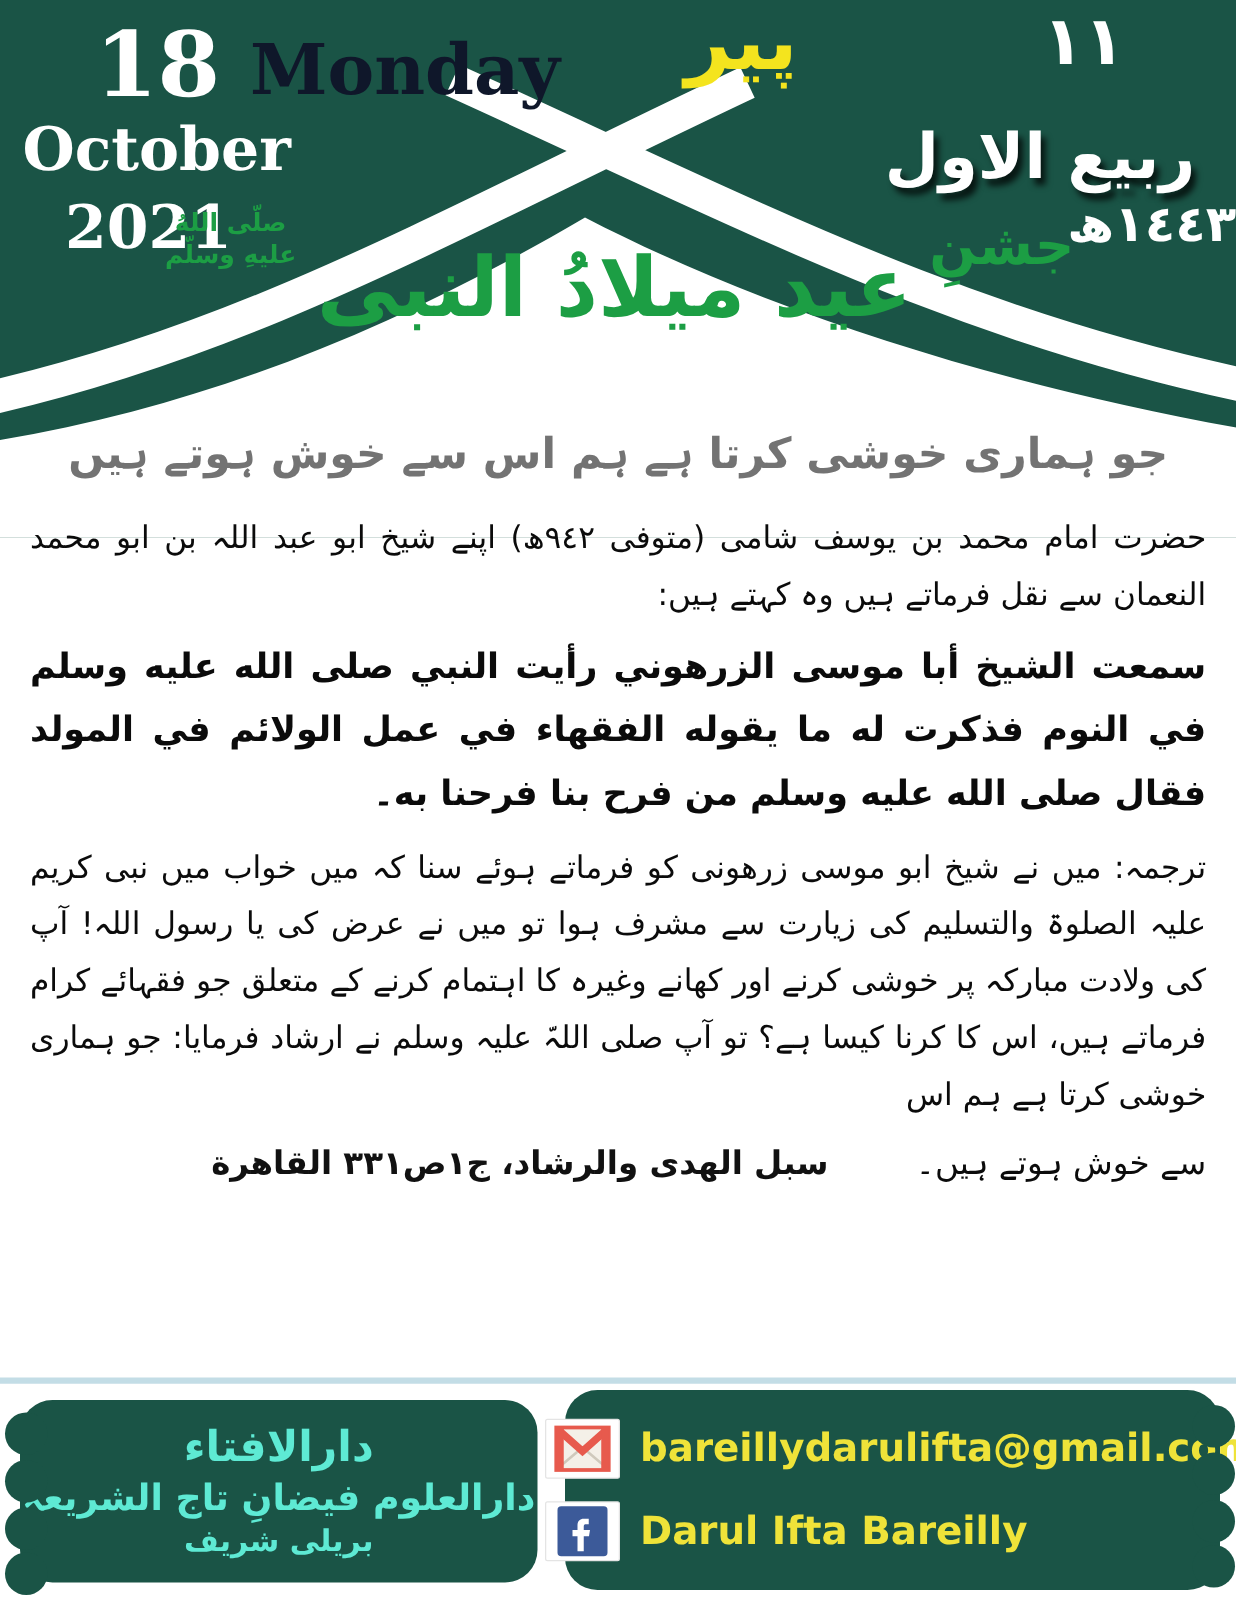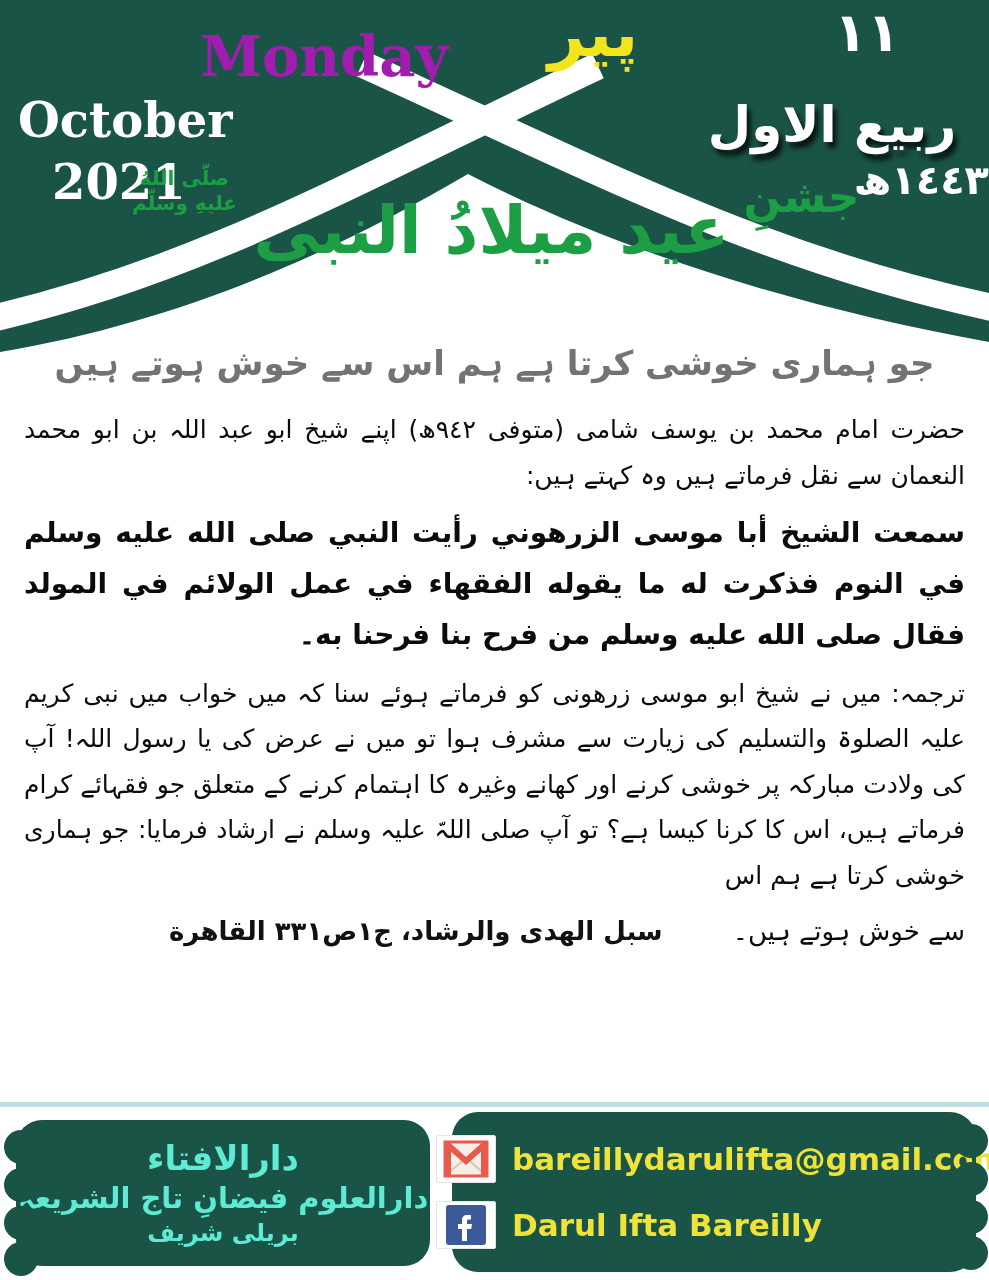--- a/index.html
+++ b/index.html
@@ -6,21 +6,21 @@
   .poster{
     position:relative;width:989px;height:1280px;margin:0 auto;
     background:#ffffff;overflow:hidden;
     font-family:"DejaVu Sans",sans-serif;
   }
   
   .header{position:absolute;top:0;left:0;width:989px;height:430px;}
   .header svg{position:absolute;top:0;left:0;}
   .hdr-txt{position:absolute;color:#fff;font-weight:bold;line-height:1;}
   .day-number{left:76px;top:16px;font-size:72px;font-family:"DejaVu Serif",serif;}
-  .weekday-en{left:200px;top:28px;font-size:56px;color:#a21caf;font-family:"DejaVu Serif",serif;}
+  .weekday-en{left:200px;top:28px;font-size:56px;color:#0f172a;font-family:"DejaVu Serif",serif;}
   .month-en{left:18px;top:96px;font-size:48px;font-family:"DejaVu Serif",serif;}
   .year-en{left:52px;top:158px;font-size:48px;font-family:"DejaVu Serif",serif;}
   .weekday-ur{left:548px;top:2px;font-size:64px;color:#F4E41E;}
   .hijri-day{left:834px;top:6px;font-size:54px;}
   .hijri-month{right:12px;top:88px;width:290px;text-align:center;font-size:50px;
       text-shadow:4px 6px 5px rgba(0,0,0,0.75);margin-top:12px;}
   .hijri-year{right:0;top:160px;width:160px;text-align:right;font-size:40px;}
   
   .callig{position:absolute;top:188px;left:0;width:989px;text-align:center;color:#1C9E44;
       direction:rtl;display:flex;justify-content:center;align-items:flex-end;gap:14px;}
@@ -64,20 +64,21 @@
 <div class="poster">
 
   <div class="header">
     <svg width="989" height="430" viewBox="0 0 989 430" preserveAspectRatio="none">
       <rect x="0" y="0" width="989" height="430" fill="#1A5446"></rect>
       <path d="M -15 320 C 200 272 360 178 598 66" stroke="#ffffff" stroke-width="27" fill="none"></path>
       <path d="M 1004 310 C 770 262 600 172 362 64" stroke="#ffffff" stroke-width="27" fill="none"></path>
       <path d="M 0 352 C 180 322 335 252 468 174 C 615 250 800 308 989 342 L 989 430 L 0 430 Z" fill="#ffffff"></path>
     </svg>
 
+    <div class="hdr-txt day-number">18</div>
     <div class="hdr-txt weekday-en">Monday</div>
     <div class="hdr-txt month-en">October</div>
     <div class="hdr-txt year-en">2021</div>
     <div class="hdr-txt weekday-ur" dir="rtl">پیر</div>
     <div class="hdr-txt hijri-day" dir="rtl">١١</div>
     <div class="hdr-txt hijri-month" dir="rtl">ربیع الاول</div>
     <div class="hdr-txt hijri-year" dir="rtl">١٤٤٣ھ</div>
 
     <div class="callig">
       <span class="jashn">جشنِ</span>

